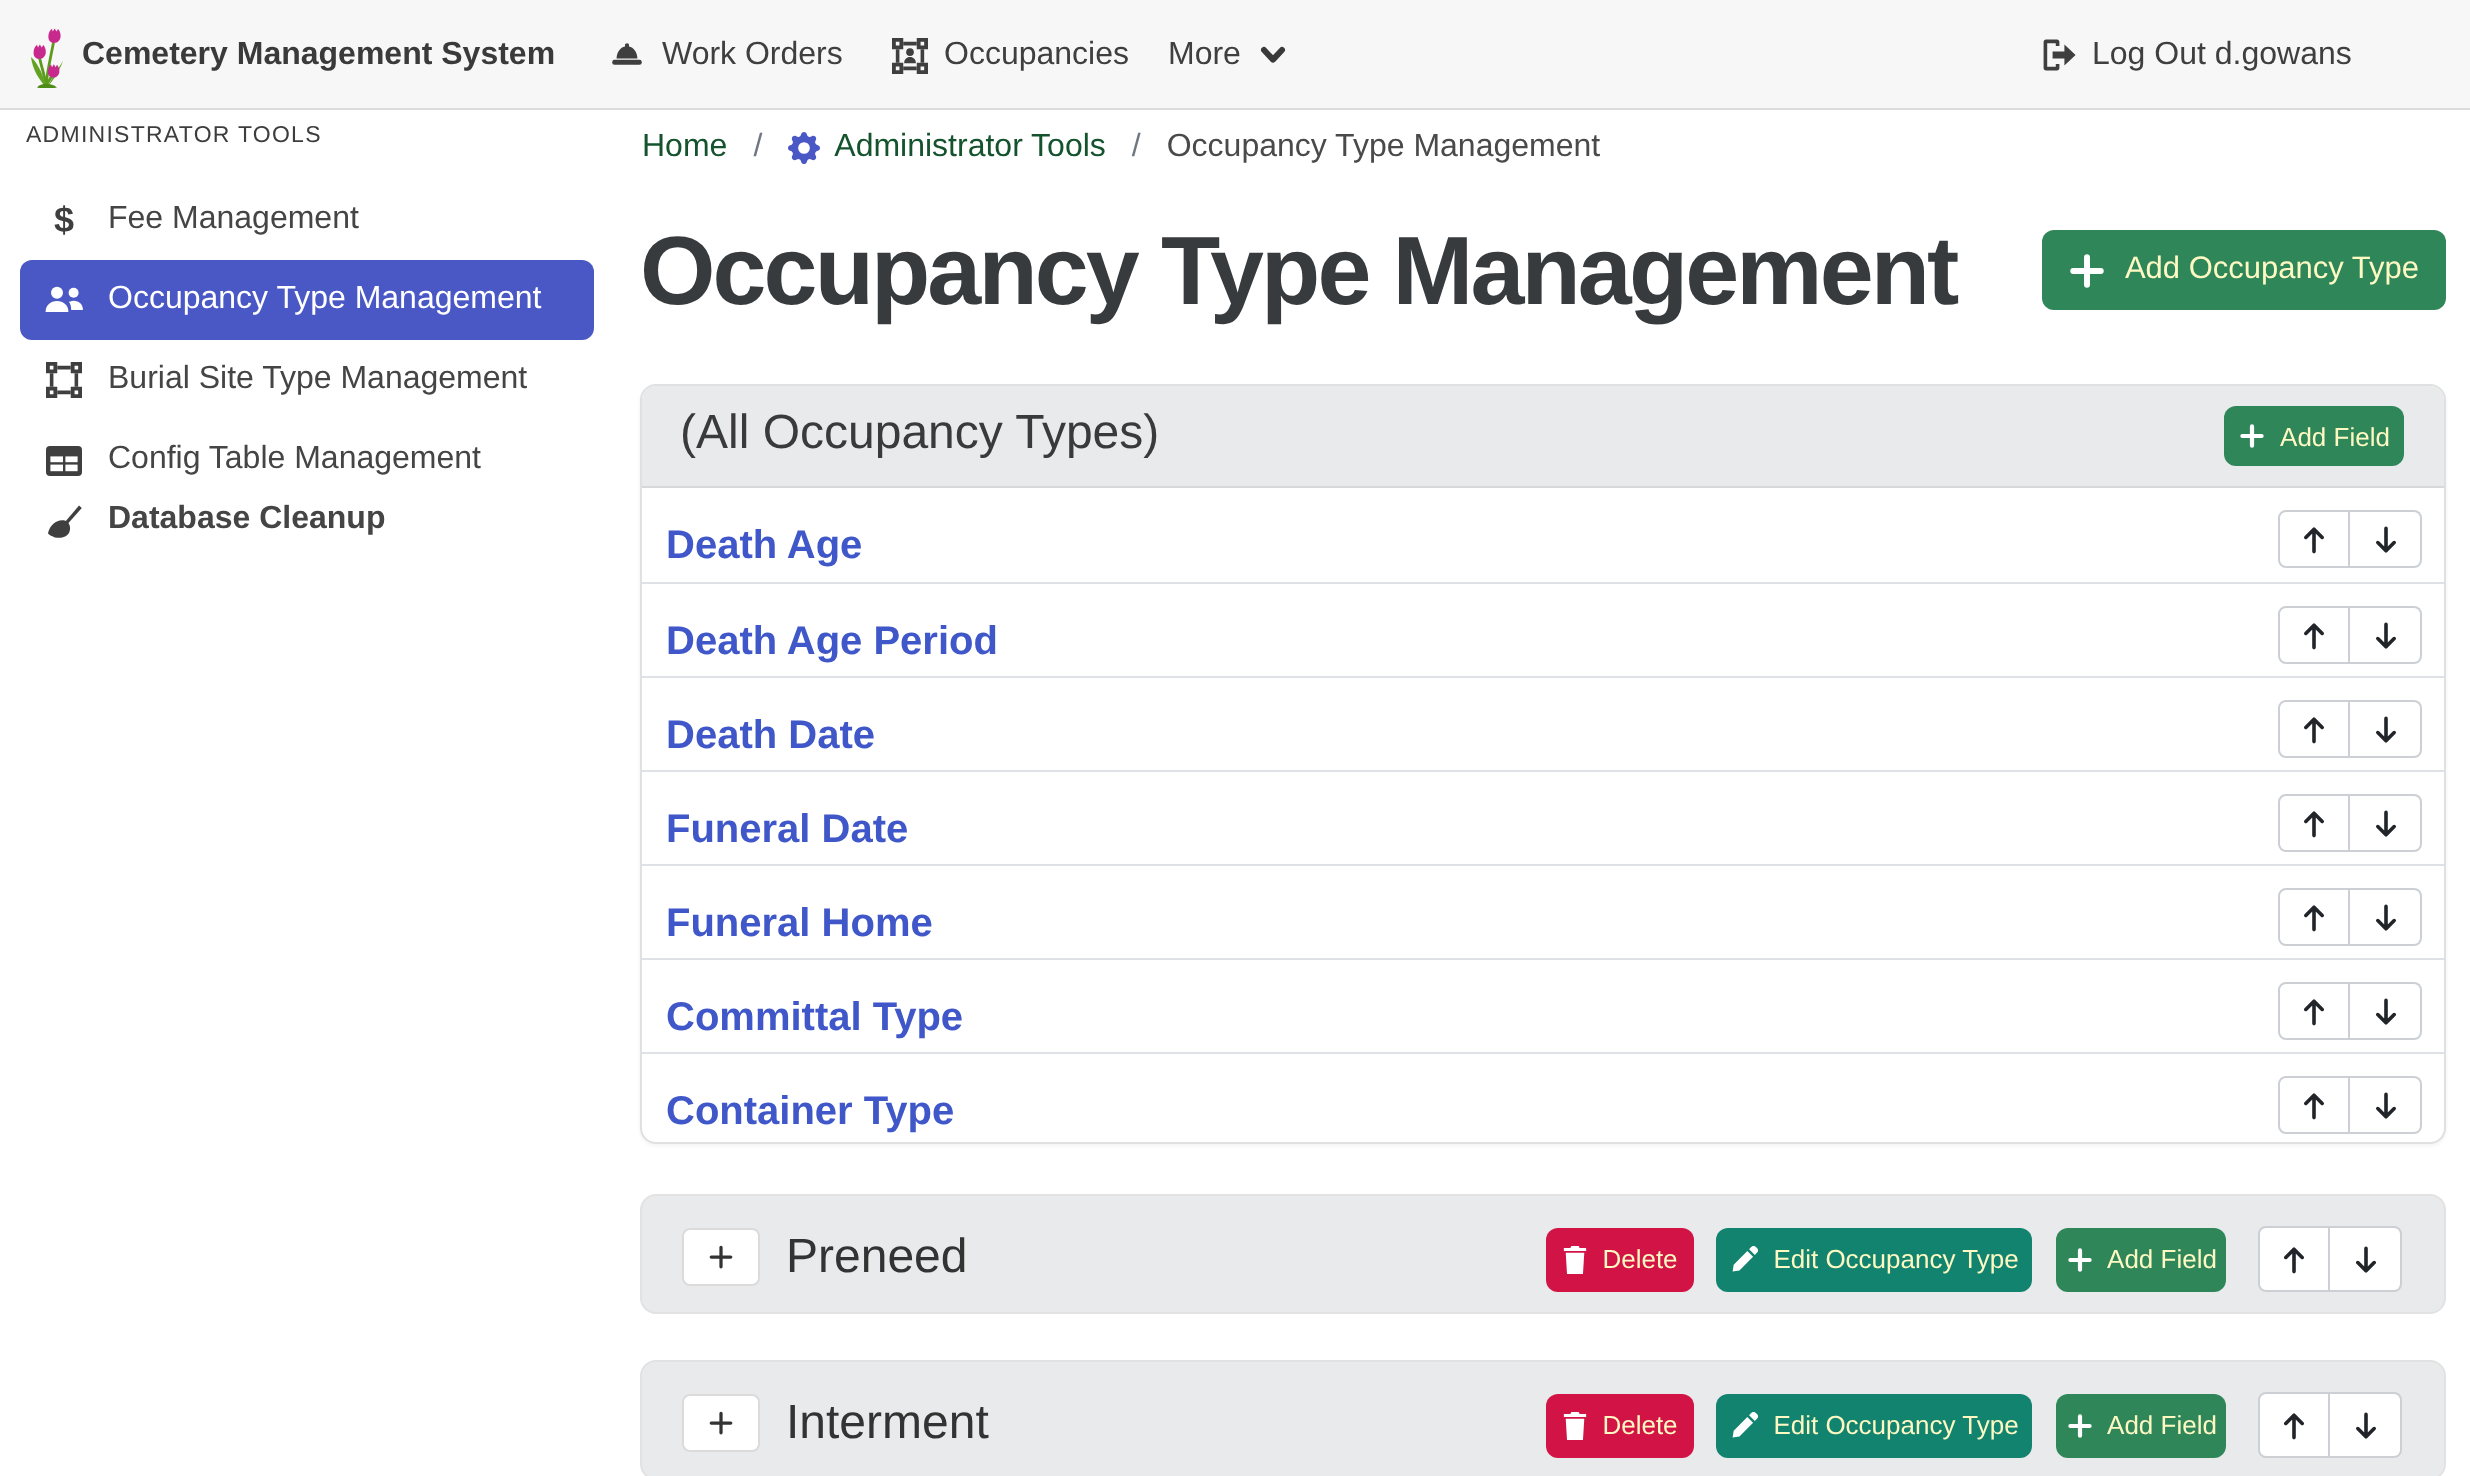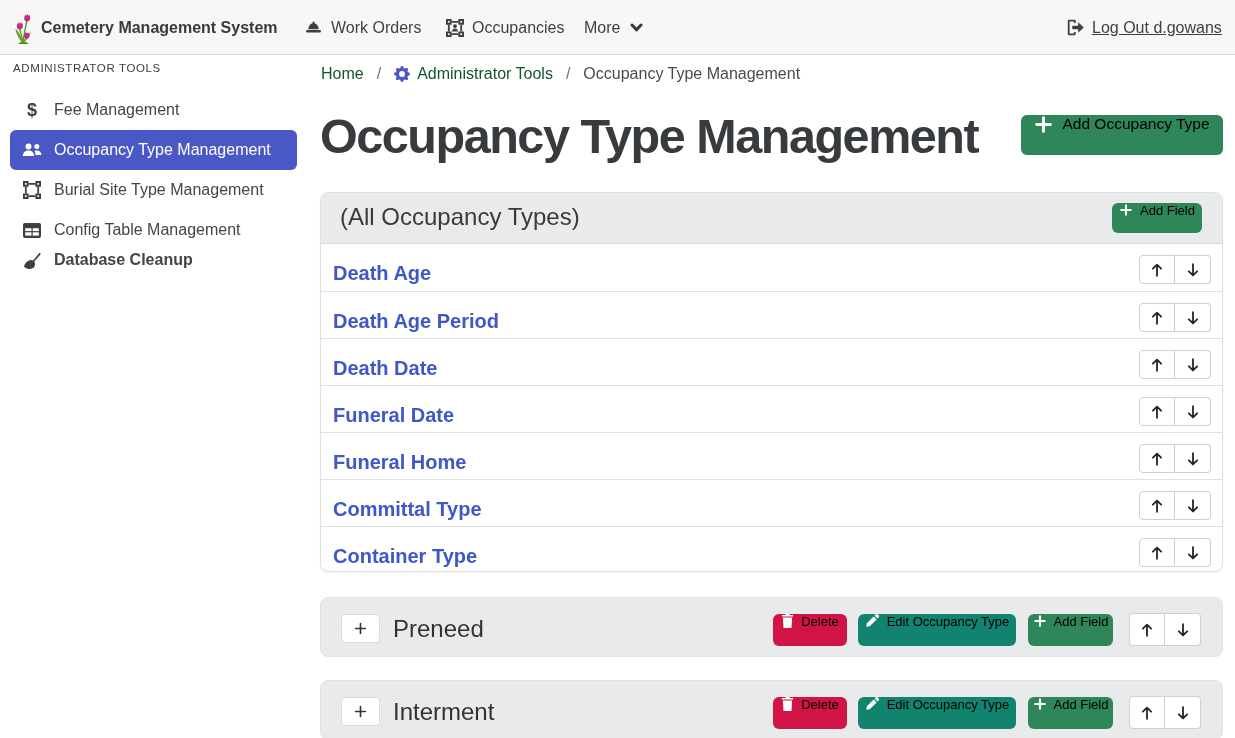--- a/index.html
+++ b/index.html
@@ -19,21 +19,21 @@
     display:flex; align-items:center; color:#454545; font-size:16px; }
   .sitem .ic { width:44px; display:flex; justify-content:center; align-items:center; }
   .sitem.sel { background:#4a58c5; color:#fff; }
   
   #crumb { position:absolute; left:321px; top:64px; height:19px; display:flex;
     align-items:center; font-size:16px; color:#6a6a6a; }
   #crumb a { color:#14532d; text-decoration:none; }
   #crumb .sep { margin:0 13px; color:#6f7780; }
   #h1 { position:absolute; left:320px; top:108px; font-size:48.5px; font-weight:bold;
     color:#383b3e; letter-spacing:-1.45px; }
-  .btn { display:flex; align-items:flex-start; justify-content:center; color:#000000;
+  .btn { display:flex; align-items:center; justify-content:center; color:#fef9c3;
     border-radius:6px; }
   .btn svg { display:block; }
   #addocc { position:absolute; left:1021px; top:115px; width:202px; height:40px;
     background:#2e8659; font-size:15.5px; gap:9px; }
   
   #card { position:absolute; left:320px; top:192px; width:903px; height:380px;
     border:1px solid #e0e0e0; border-radius:8px; background:#fff;
     box-shadow:0 1px 2px rgba(0,0,0,0.05); }
   #cardhead { position:absolute; left:0; top:0; width:901px; height:51px;
     background:#e9eaeb; border-radius:7px 7px 0 0; border-bottom:1px solid #d8d8d8; }
@@ -105,21 +105,21 @@
       <path d="M5.4 11.2 C5.4 9.4 6.5 8.4 8 8.4 C9.5 8.4 10.6 9.4 10.6 11.2 Z"></path>
     </svg>
     <span>Occupancies</span>
   </div>
   <div class="navitem" style="left:584px; gap:10px;">
     <span>More</span>
     <svg width="13" height="9" viewBox="0 0 13 9" fill="none" stroke="#3a3a3a" stroke-width="3" stroke-linecap="round" stroke-linejoin="round">
       <path d="M2 2 L6.5 6.8 L11 2"></path>
     </svg>
   </div>
-  <div class="navitem" style="left:1067px; gap:7px;text-decoration:underline;">
+  <div class="navitem" style="left:1021px; gap:7px;">
     <svg width="18" height="17" viewBox="0 0 18 17" fill="#3f3f3f">
       <path d="M7.5 0.8 C8.2 0.8 8.7 1.3 8.7 2 L8.7 4 L6.9 4 L6.9 2.6 L2.6 2.6 L2.6 14.4 L6.9 14.4 L6.9 13 L8.7 13 L8.7 15 C8.7 15.7 8.2 16.2 7.5 16.2 L2 16.2 C1.3 16.2 0.8 15.7 0.8 15 L0.8 2 C0.8 1.3 1.3 0.8 2 0.8 Z"></path>
       <path d="M11.2 3.2 L16.8 8.5 L11.2 13.8 L11.2 10.2 L5.3 10.2 L5.3 6.8 L11.2 6.8 Z"></path>
     </svg>
     <span>Log Out d.gowans</span>
   </div>
 </div>
 
 <div id="sidetitle">ADMINISTRATOR TOOLS</div>
 <div class="sitem" style="top:90px;">

